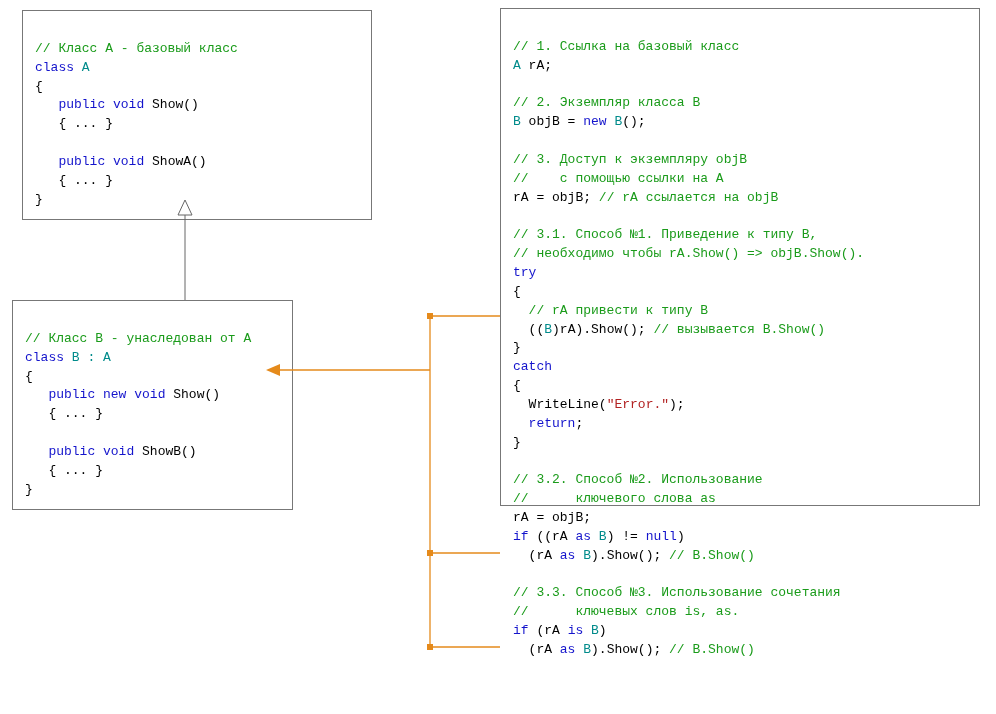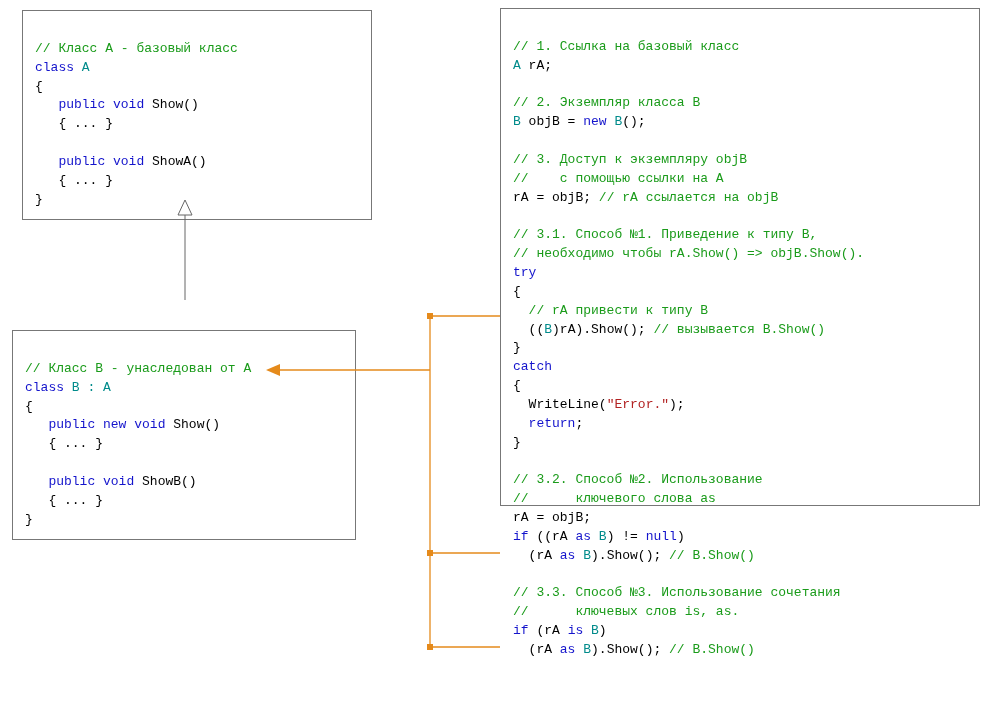--- a/index.html
+++ b/index.html
@@ -13,21 +13,21 @@
   }
   .box {
     position: absolute;
     border: 1px solid #777;
     padding: 10px 12px;
     background: #fff;
     line-height: 1.45;
     white-space: pre;
   }
   .box-a { left: 2px; top: 10px; width: 350px; margin-left: 20px; }
-  .box-b { left: 12px; top: 300px; width: 344px; margin-top: 30px; }
+  .box-b { left: 12px; top: 300px; width: 281px; }
   .box-c { left: 500px; top: 8px; width: 480px; height: 498px; }
   .c-comment { color: #1a9b1a; }
   .c-keyword { color: #1414cc; }
   .c-type    { color: #008b8b; }
   .c-string  { color: #b22222; }
   svg.overlay { position:absolute; left:0; top:0; width:996px; height:714px; pointer-events:none; }
 </style>
 </head>
 <body>
 

